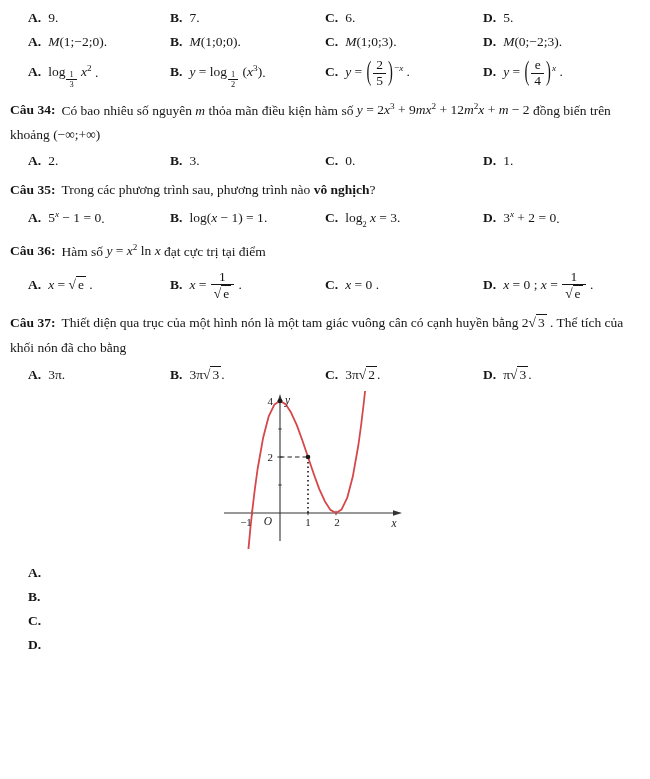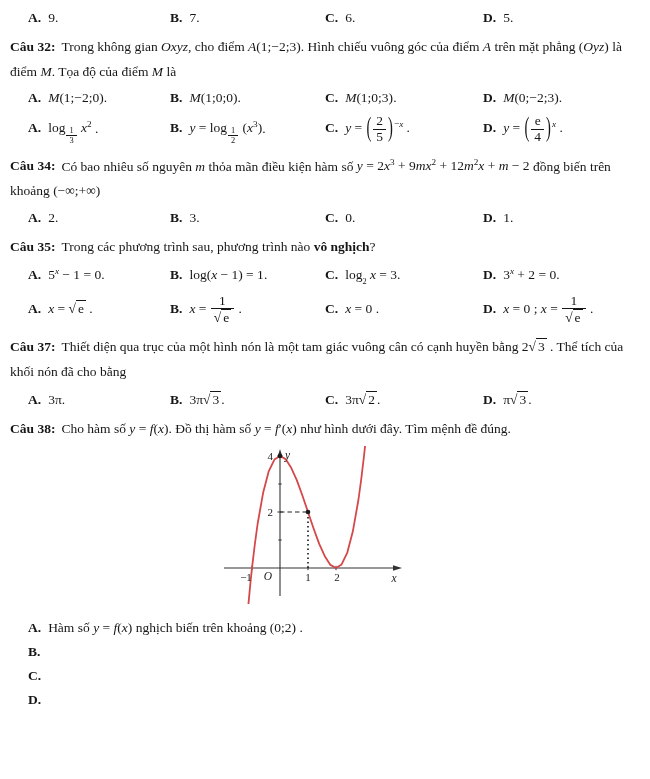--- a/index.html
+++ b/index.html
@@ -54,23 +54,20 @@
       <div class="opt">
         <b class="olabel">C.</b>
         <span class="otext">6.</span>
       </div>
       <div class="opt">
         <b class="olabel">D.</b>
         <span class="otext">5.</span>
       </div>
     </div>
 
-  <p class="qhead">
-    <b class="qlabel">Câu 32:</b><span class="qtext">Trong không gian <i>Oxyz</i>, cho điểm <span class="nb"><i>A</i>(1;−2;3)</span>. Hình chiếu vuông góc của điểm <i>A</i> trên mặt phẳng <span class="nb">(<i>Oyz</i>)</span> là điểm <i>M</i>. Tọa độ của điểm <i>M</i> là</span>
-  </p>
   <div class="opt-row">
       <div class="opt">
         <b class="olabel">A.</b>
         <span class="otext"><span class="nb"><i>M</i>(1;−2;0)</span>.</span>
       </div>
       <div class="opt">
         <b class="olabel">B.</b>
         <span class="otext"><span class="nb"><i>M</i>(1;0;0)</span>.</span>
       </div>
       <div class="opt">
@@ -139,20 +136,23 @@
       <div class="opt">
         <b class="olabel">C.</b>
         <span class="otext"><span class="nb">log<sub>2</sub> <i>x</i> = 3</span>.</span>
       </div>
       <div class="opt">
         <b class="olabel">D.</b>
         <span class="otext"><span class="nb">3<sup><i>x</i></sup> + 2 = 0</span>.</span>
       </div>
     </div>
 
+  <p class="qhead">
+    <b class="qlabel">Câu 36:</b><span class="qtext">Hàm số <span class="nb"><i>y</i> = <i>x</i><sup>2</sup> ln <i>x</i></span> đạt cực trị tại điểm</span>
+  </p>
   <div class="opt-row">
       <div class="opt">
         <b class="olabel">A.</b>
         <span class="otext"><span class="nb"><i>x</i> = <span class="sqrt">√<span class="rad">e</span></span></span> .</span>
       </div>
       <div class="opt">
         <b class="olabel">B.</b>
         <span class="otext"><span class="nb"><i>x</i> = <span class="frac"><span class="fnum">1</span><span class="fden"><span class="sqrt">√<span class="rad">e</span></span></span></span></span> .</span>
       </div>
       <div class="opt">
@@ -180,23 +180,20 @@
       <div class="opt">
         <b class="olabel">C.</b>
         <span class="otext"><span class="nb">3π<span class="sqrt">√<span class="rad">2</span></span></span>.</span>
       </div>
       <div class="opt">
         <b class="olabel">D.</b>
         <span class="otext"><span class="nb">π<span class="sqrt">√<span class="rad">3</span></span></span>.</span>
       </div>
     </div>
 
-  <p class="qhead">
-    <b class="qlabel">Câu 38:</b><span class="qtext">Cho hàm số <span class="nb"><i>y</i> = <i>f</i>(<i>x</i>)</span>. Đồ thị hàm số <span class="nb"><i>y</i> = <i>f</i>′(<i>x</i>)</span> như hình dưới đây. Tìm mệnh đề đúng.</span>
-  </p>
 
   <div class="figure">
     <svg width="280" height="158" viewBox="0 0 280 158">
       <line class="axis" x1="44" y1="122" x2="215" y2="122"></line>
       <polygon class="axisarrow" points="222,122 213,119.2 213,124.8"></polygon>
       <line class="axis" x1="100" y1="7" x2="100" y2="150"></line>
       <polygon class="axisarrow" points="100,3 97.2,12 102.8,12"></polygon>
       <g>
         <line class="tick" x1="72" y1="119.8" x2="72" y2="124.2"></line>
         <line class="tick" x1="128" y1="119.8" x2="128" y2="124.2"></line>
@@ -218,21 +215,20 @@
       <text class="ital" x="214" y="136" text-anchor="middle">x</text>
       <text class="ital" x="105" y="13">y</text>
       <text x="93" y="70" text-anchor="end">2</text>
       <text x="93" y="14" text-anchor="end">4</text>
     </svg>
   </div>
 
   <div class="opt-col">
       <div class="opt">
         <b class="olabel">A.</b>
-        <span class="otext">Hàm số <span class="nb"><i>y</i> = <i>f</i>(<i>x</i>)</span> nghịch biến trên khoảng <span class="nb">(0;2)</span> .</span>
       </div>
       <div class="opt">
         <b class="olabel">B.</b>
       </div>
       <div class="opt">
         <b class="olabel">C.</b>
       </div>
       <div class="opt">
         <b class="olabel">D.</b>
       </div>

